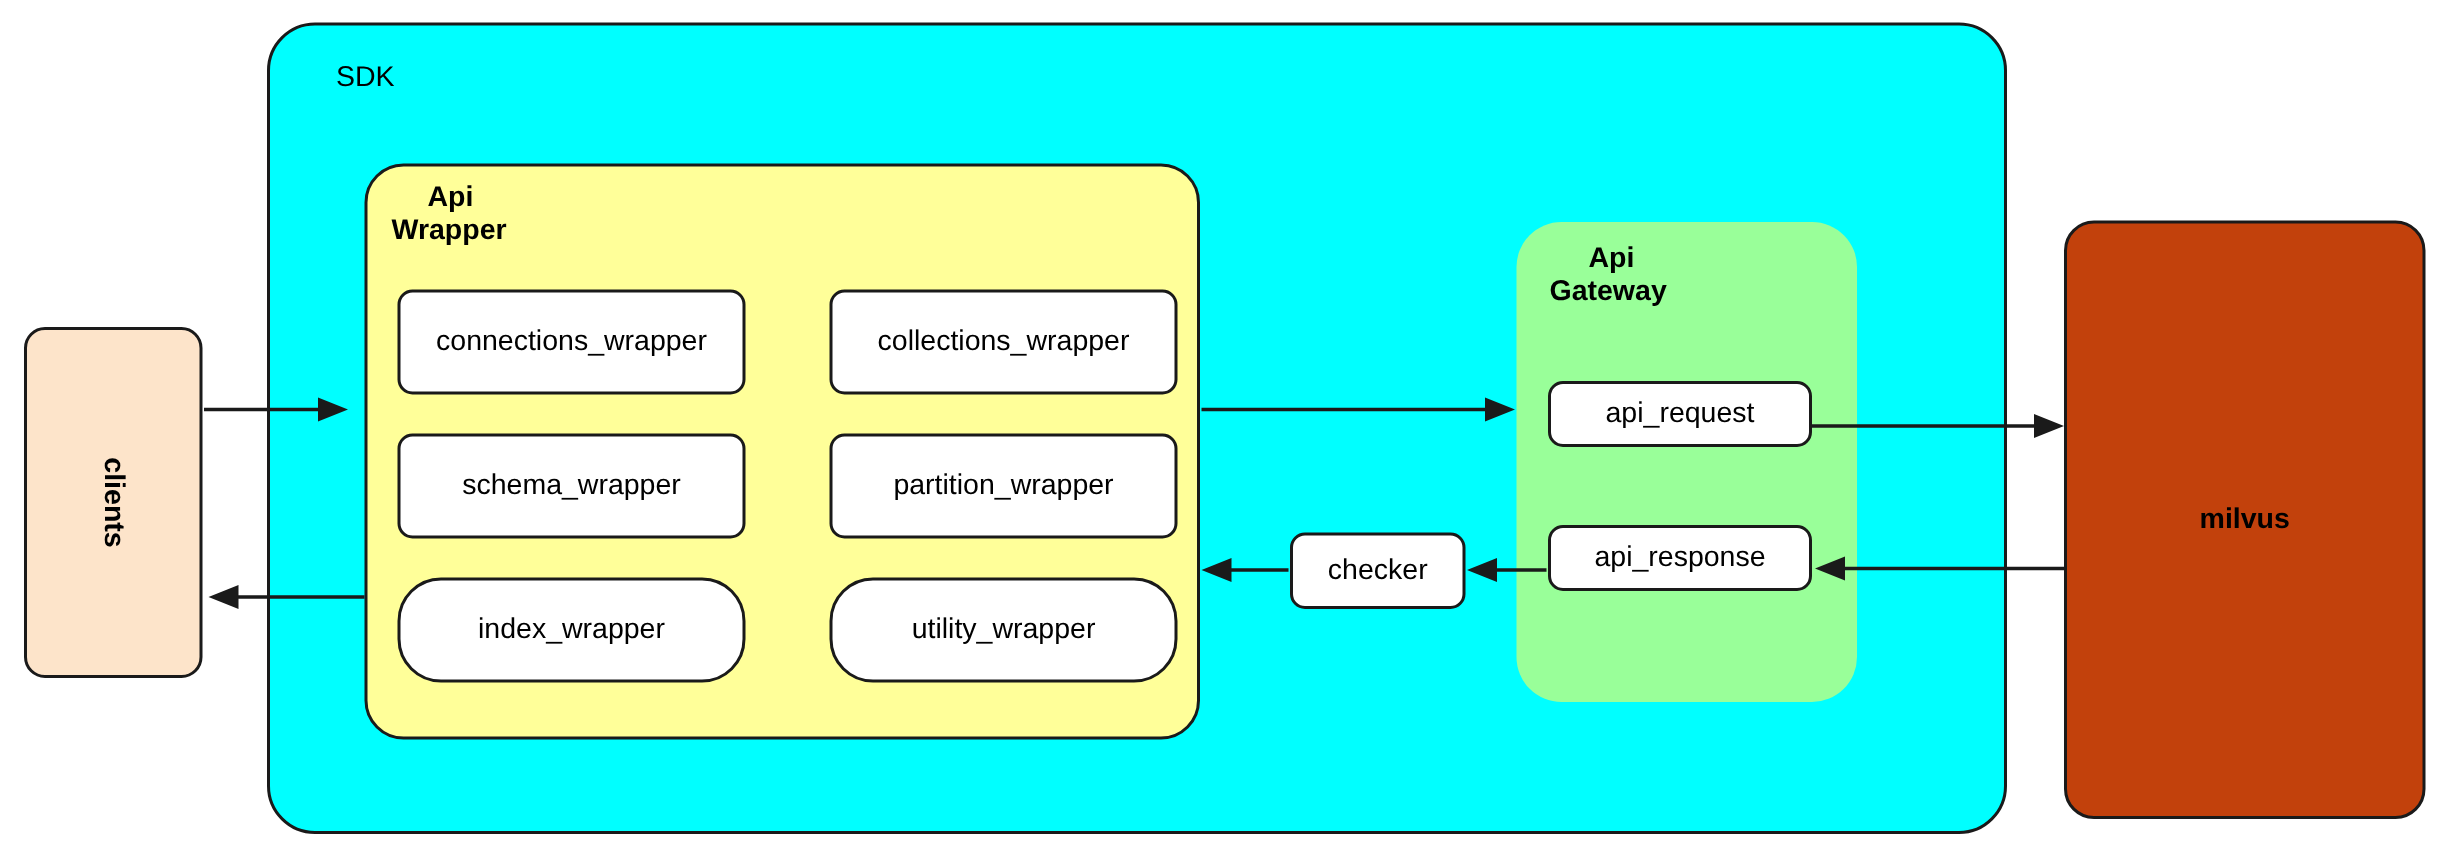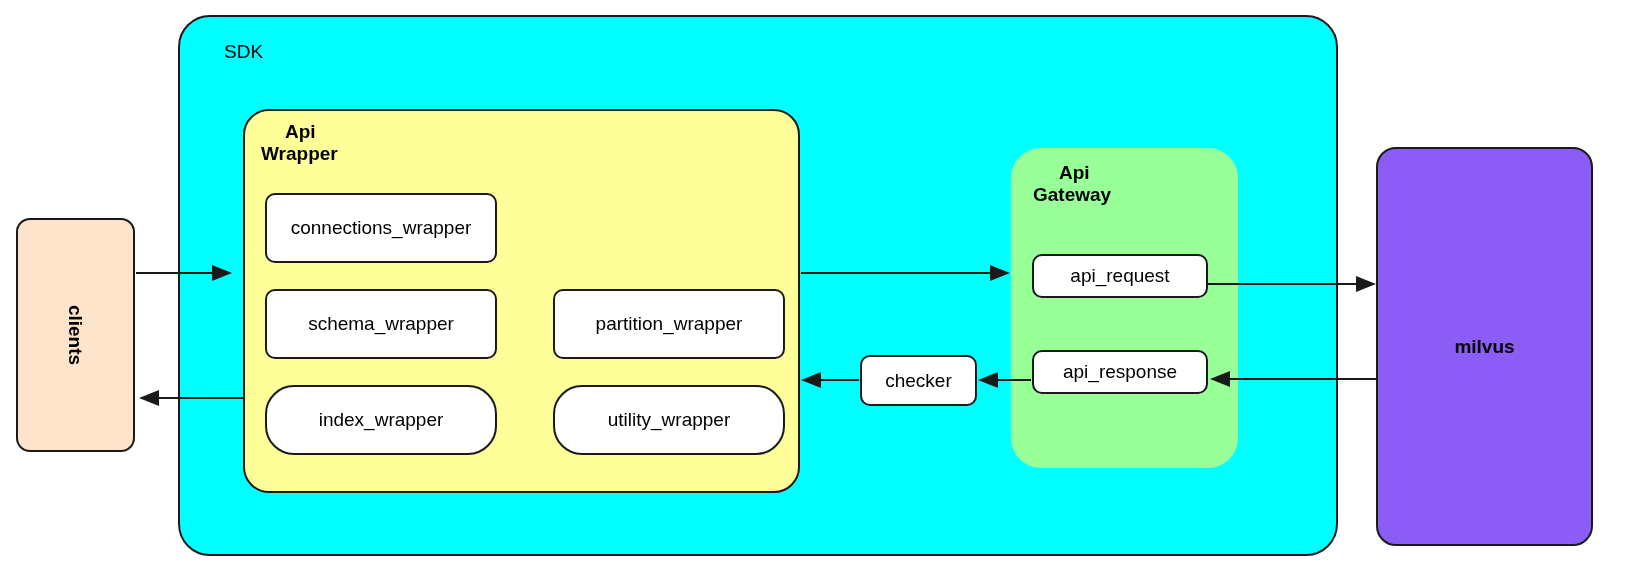--- a/index.html
+++ b/index.html
@@ -140,23 +140,23 @@
     font-weight: bold;
     color: #000000;
     transform: rotate(90deg);
     white-space: nowrap;
   }
 
   
   .milvus-box {
     left: 1376px;
     top: 147px;
-    width: 217px;
+    width: 241px;
     height: 399px;
-    background: #8b5cf6;
+    background: #c2410c;
     border: 2px solid #1a1a1a;
     border-radius: 20px;
     font-size: 19px;
     font-weight: bold;
     color: #000000;
   }
 
   
   .conn {
     position: absolute;
@@ -184,20 +184,23 @@
   </div>
 
   <div class="box apiwrapper-container">
     <span class="apiwrapper-label">Api
 Wrapper</span>
   </div>
 
   <div class="box node wbox w-c1 w-r1">
     <span>connections_wrapper</span>
   </div>
+  <div class="box node wbox w-c2 w-r1">
+    <span>collections_wrapper</span>
+  </div>
   <div class="box node wbox w-c1 w-r2">
     <span>schema_wrapper</span>
   </div>
   <div class="box node wbox w-c2 w-r2">
     <span>partition_wrapper</span>
   </div>
   <div class="box node wbox w-c1 w-r3">
     <span>index_wrapper</span>
   </div>
   <div class="box node wbox w-c2 w-r3">

